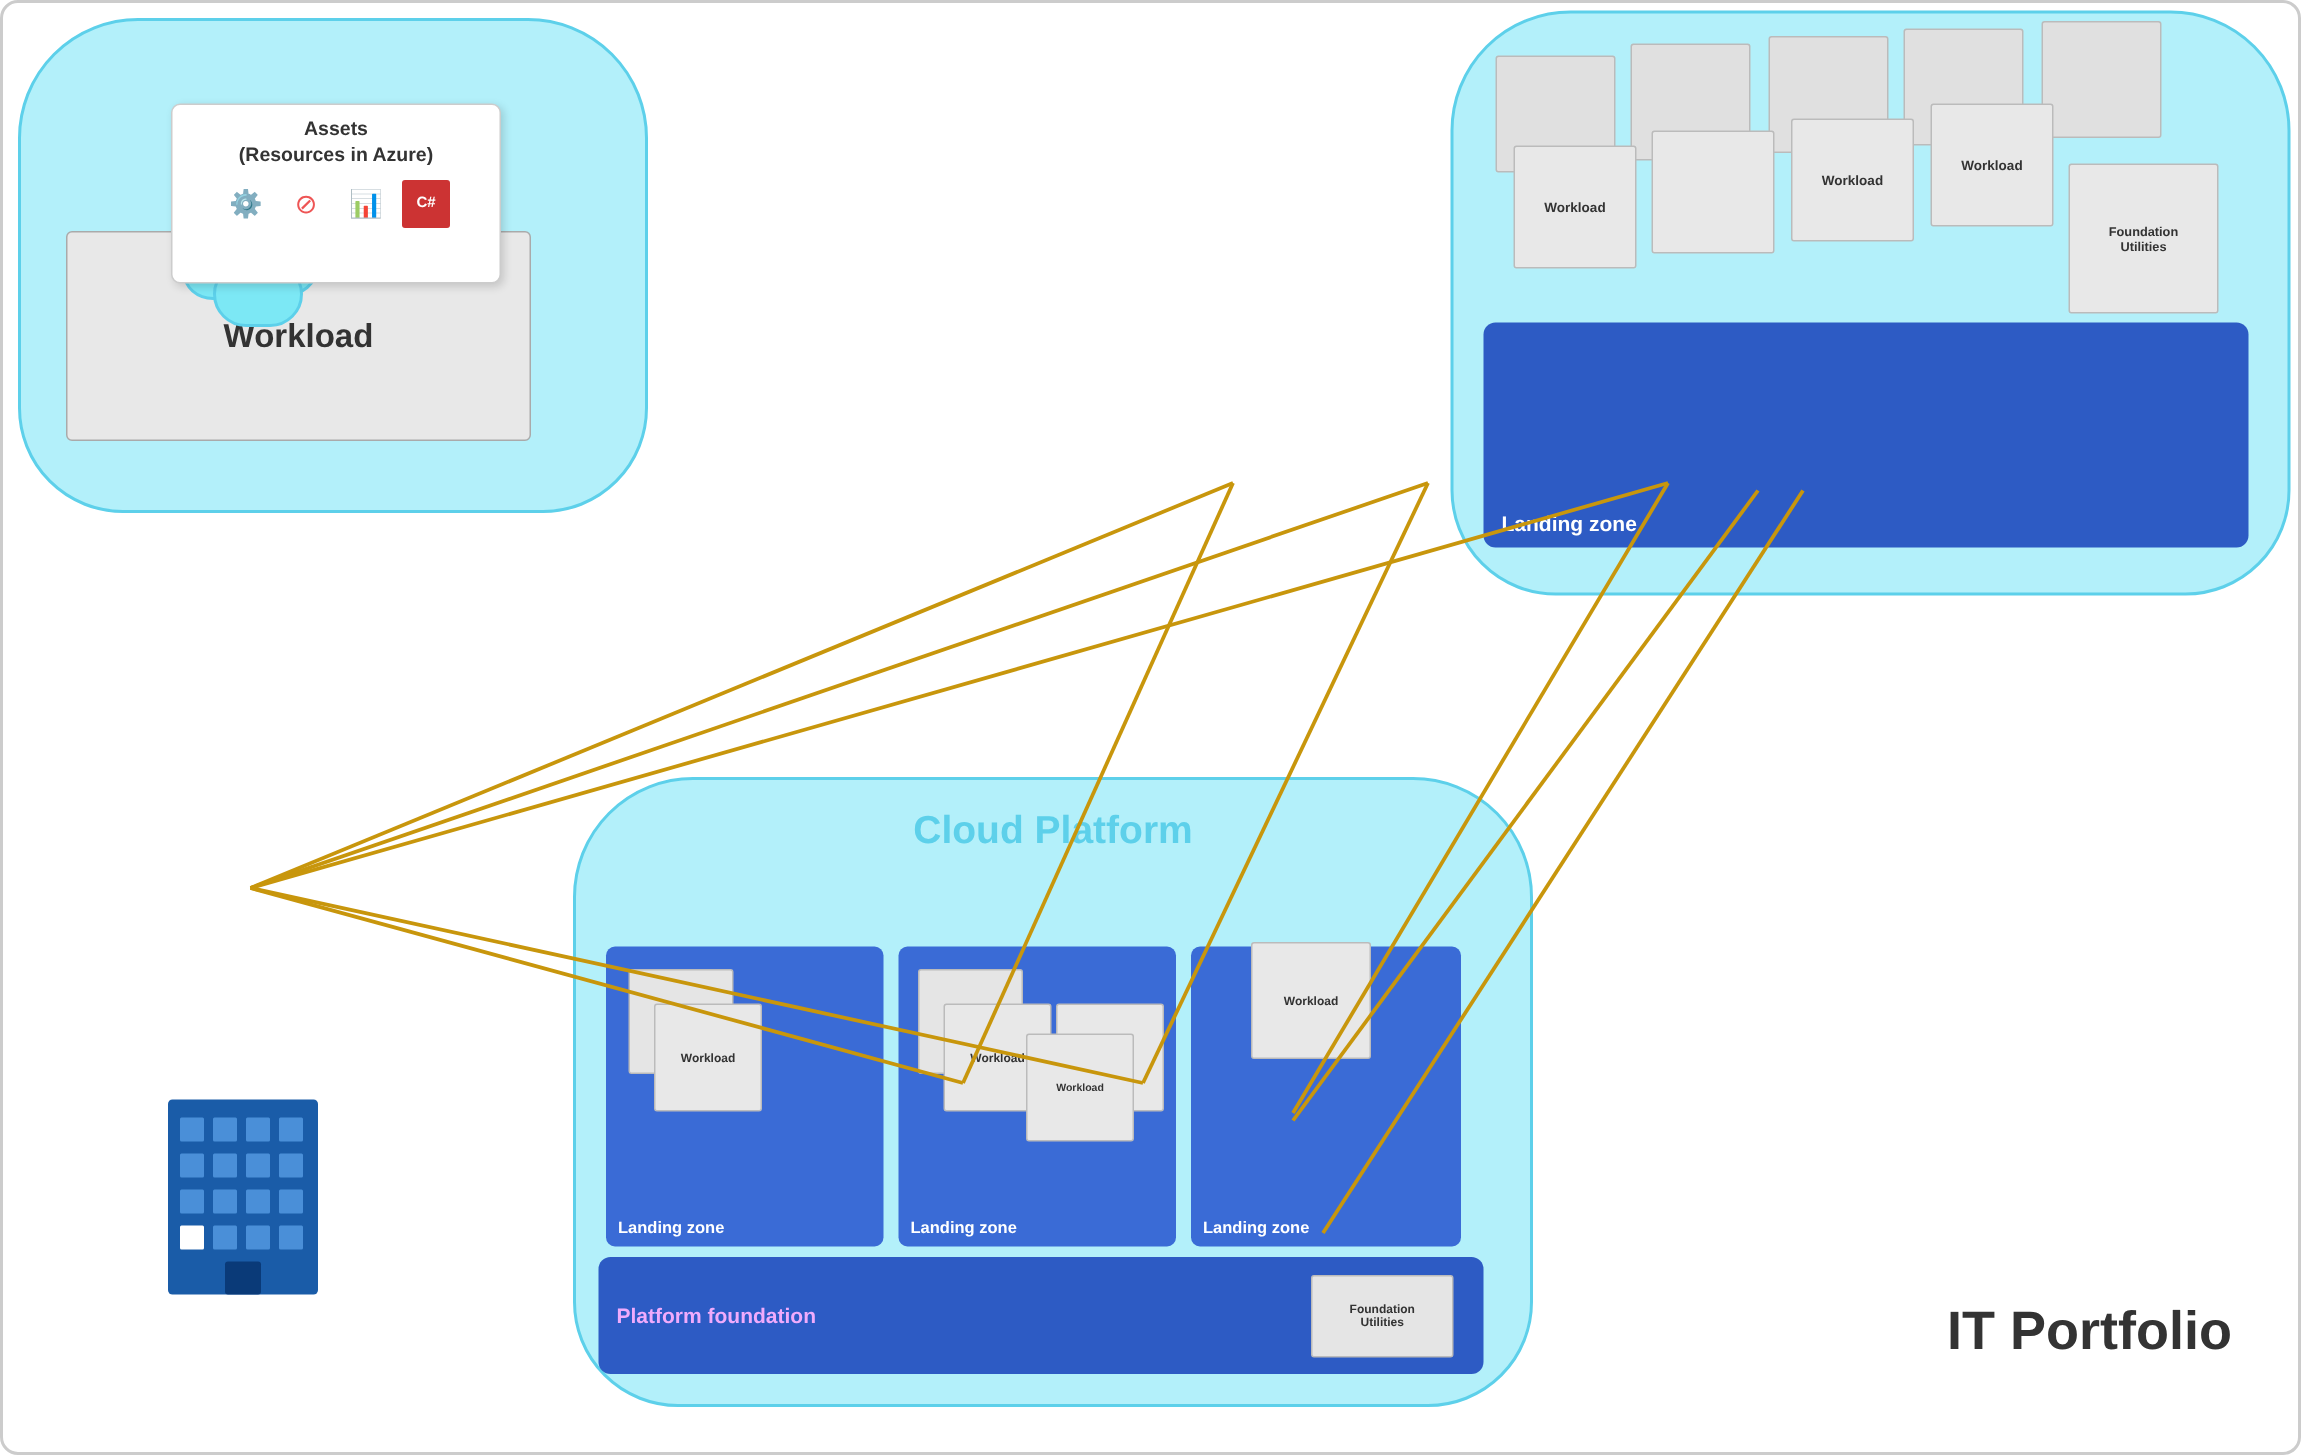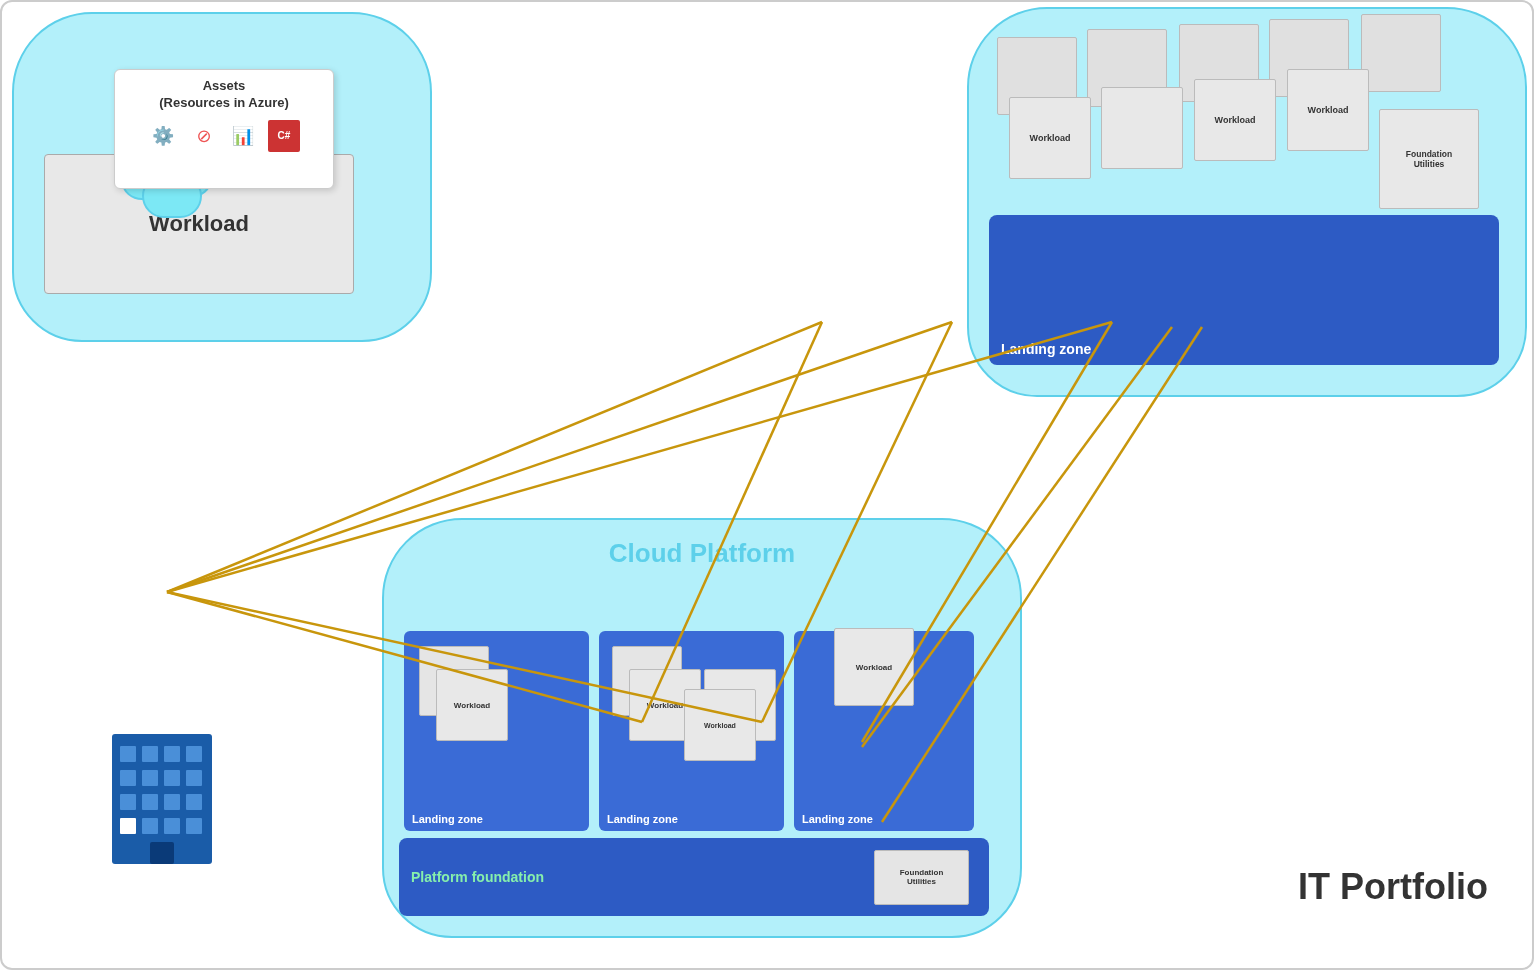--- a/index.html
+++ b/index.html
@@ -285,21 +285,21 @@
 
     <div style="position:absolute; bottom:105px; left:410px; width:180px; height:200px; background:#3a6bd6; border-radius:6px; display:flex; align-items:flex-end; padding:0 0 6px 8px; z-index:2;">
       <span style="color:#fff; font-size:11px; font-weight:700;">Landing zone</span>
     </div>
 
     <div style="position:absolute; bottom:230px; left:450px; width:80px; height:78px; background:#e8e8e8; border:1px solid #bbb; border-radius:2px; display:flex; align-items:center; justify-content:center; z-index:4;">
       <span style="font-size:8px; font-weight:700; color:#333;">Workload</span>
     </div>
 
     <div style="position:absolute; bottom:20px; left:15px; width:590px; height:78px; background:#2d5bc4; border-radius:8px; display:flex; align-items:center; padding:0 12px; z-index:1;">
-      <span style="color:#86efac; font-size:14px; font-weight:700; flex:1;">Platform foundation</span>
+      <span style="color:#f0abfc; font-size:14px; font-weight:700; flex:1;">Platform foundation</span>
 
       <div style="width:95px; height:55px; background:#e5e5e5; border:1px solid #bbb; border-radius:2px; display:flex; align-items:center; justify-content:center; text-align:center; margin-right:8px;">
         <span style="font-size:8px; font-weight:700; color:#333;">Foundation<br>Utilities</span>
       </div>
     </div>
 
   </div>
 
   <div class="building">
     <svg width="120" height="180" viewBox="0 0 120 180">

